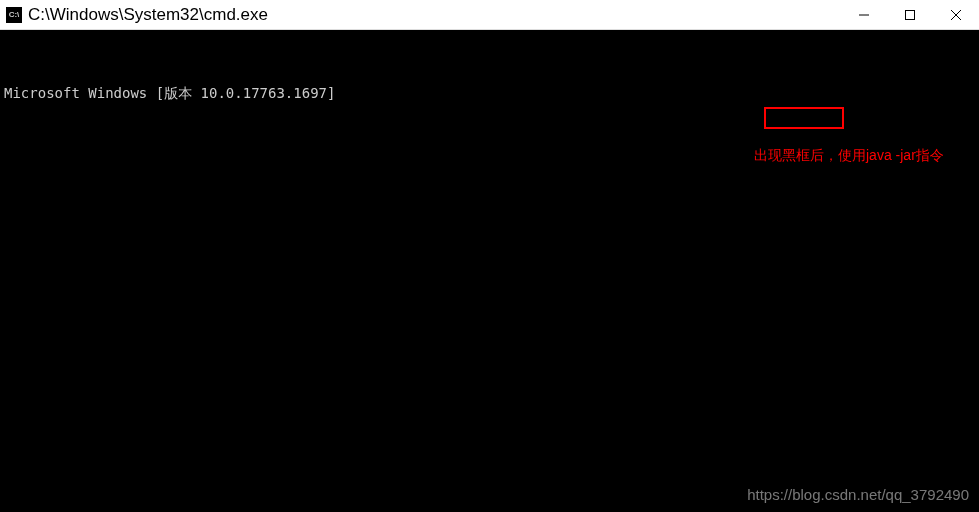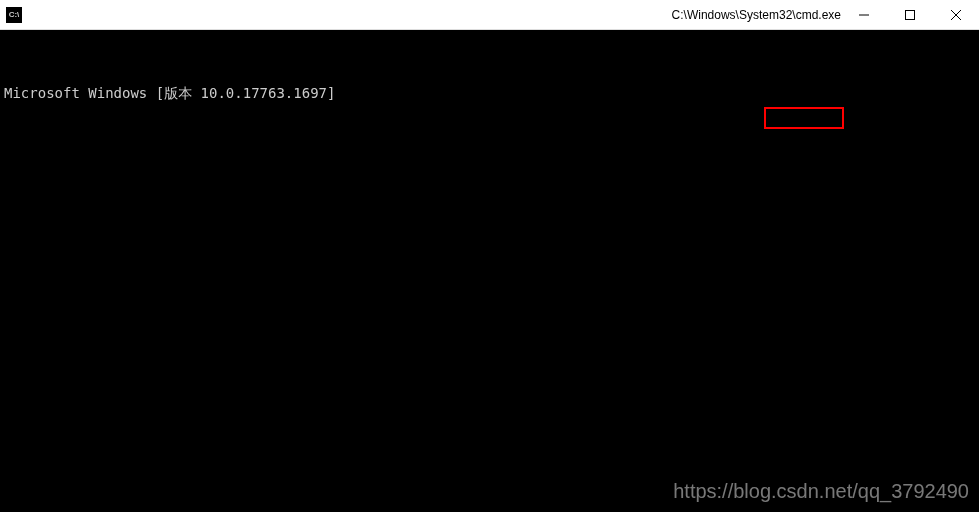--- a/index.html
+++ b/index.html
@@ -37,25 +37,24 @@
       margin-right: 6px;
       display: flex;
       align-items: center;
       justify-content: center;
       font-size: 8px;
       color: #ccc;
       font-weight: bold;
       font-family: sans-serif;
     }
     .titlebar-title {
-      font-size: 12px;
+      font-size: 17px;
       color: #000;
       font-family: 'Segoe UI', sans-serif;
       flex: 1;
-      text-align: right;
     }
     .window-controls {
       display: flex;
       height: 100%;
     }
     .window-control {
       width: 46px;
       height: 100%;
       display: flex;
       align-items: center;
@@ -98,21 +97,21 @@
       font-size: 14px;
       top: 116px;
       left: 754px;
       font-family: 'Microsoft YaHei', 'SimSun', sans-serif;
     }
     .watermark {
       position: absolute;
       bottom: 8px;
       right: 10px;
       color: rgba(200, 200, 200, 0.6);
-      font-size: 20px;
+      font-size: 15px;
       font-family: Arial, sans-serif;
     }
   </style>
 </head>
 <body>
 
 <div class="window">
   <div class="titlebar">
     <div class="titlebar-icon">C:\</div>
     <div class="titlebar-title">C:\Windows\System32\cmd.exe</div>
@@ -132,15 +131,16 @@
             <line x1="0" y1="0" x2="10" y2="10" stroke="#000" stroke-width="1"></line>
             <line x1="10" y1="0" x2="0" y2="10" stroke="#000" stroke-width="1"></line>
           </svg>
       </div>
     </div>
   </div>
   <div class="terminal">
     <div class="terminal-line">Microsoft Windows [版本 10.0.17763.1697]</div>
     <div class="terminal-line"></div>
     <div class="highlight-box"></div>
+    <div class="annotation">出现黑框后，使用java -jar指令</div>
     <div class="watermark">https://blog.csdn.net/qq_3792490</div>
   </div>
 </div>
 
 </body></html>

